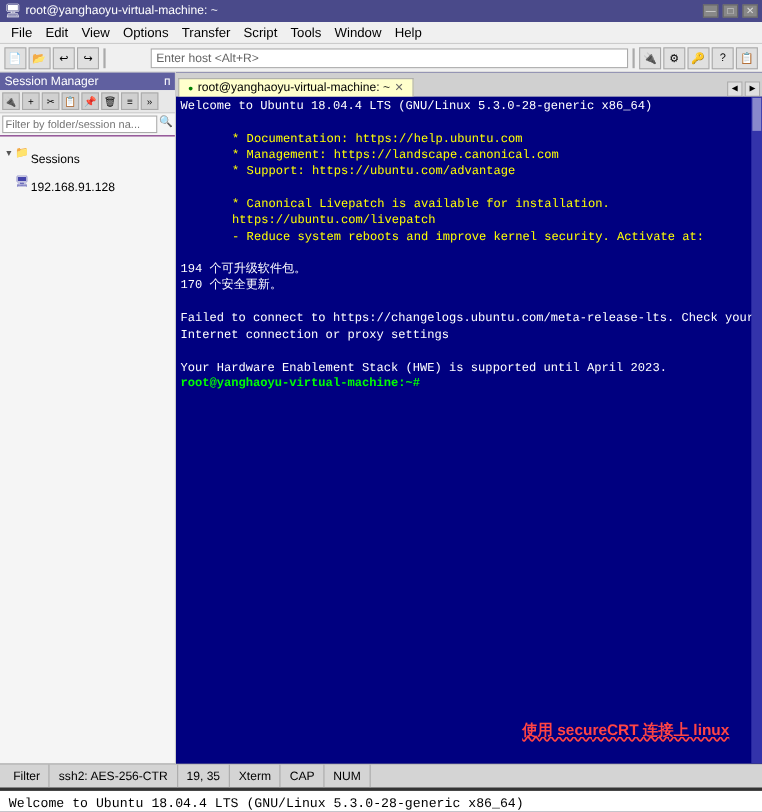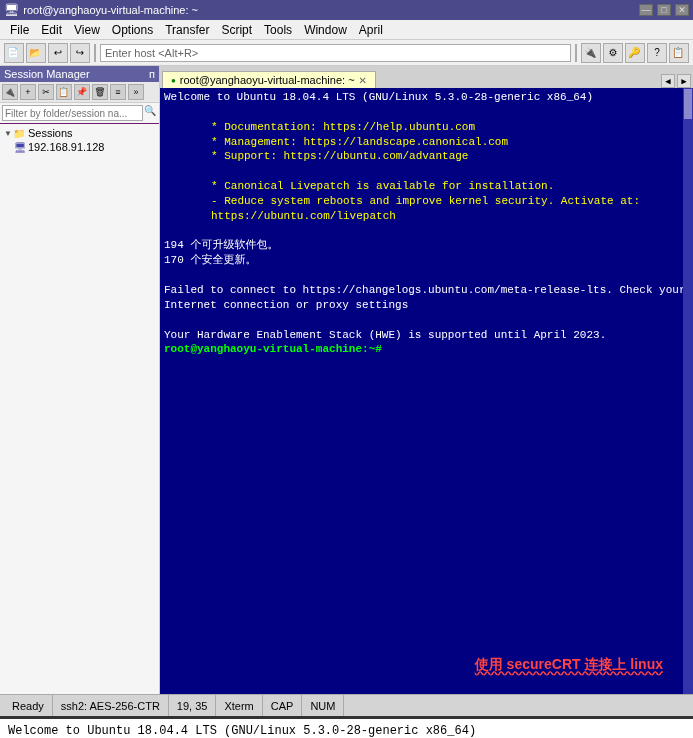--- a/index.html
+++ b/index.html
@@ -41,21 +41,21 @@
       display: flex;
       align-items: center;
       padding: 0 4px;
       border-bottom: 1px solid #ccc;
       gap: 2px;
       font-family: Arial, sans-serif;
       font-size: 11px;
     }
     .toolbar-btn { width: 20px; height: 20px; background: #e0e0e0; border: 1px solid #aaa; display: flex; align-items: center; justify-content: center; cursor: pointer; font-size: 10px; }
     .toolbar-sep { width: 2px; height: 18px; background: #aaa; margin: 0 2px; }
-    .address-bar { flex: 1; height: 18px; border: 1px solid #aaa; padding: 0 4px; font-size: 11px; }
+    .address-bar { flex: 1; height: 18px; border: 1px solid #aaa; padding: 0 4px; font-size: 11px; margin-left: 37px; }
 
     
     .main-layout {
       display: flex;
       height: calc(738px - 20px - 20px - 26px - 22px - 22px);
     }
 
     
     .session-panel {
       width: 160px;
@@ -83,21 +83,21 @@
       border-bottom: 1px solid #ccc;
     }
     .session-tb-btn { width: 16px; height: 16px; background: #d0d0d0; border: 1px solid #aaa; display: flex; align-items: center; justify-content: center; font-size: 9px; cursor: pointer; }
     .session-search { display: flex; padding: 2px; border-bottom: 1px solid #701a75; }
     .session-search input { width: 100%; height: 16px; font-size: 10px; border: 1px solid #aaa; padding: 0 2px; }
     .session-tree { flex: 1; overflow-y: auto; padding: 2px; }
     .tree-item { display: flex; align-items: center; padding: 1px 2px; cursor: pointer; }
     .tree-arrow { font-size: 8px; margin-right: 2px; color: #555; }
     .tree-icon { width: 12px; height: 12px; margin-right: 2px; display: flex; align-items: center; justify-content: center; font-size: 10px; }
     .tree-sessions { padding-left: 10px; }
-    .tree-label { font-size: 11px; }
+    .tree-label { font-size: 11px; margin-top: 12px; }
     .computer-icon { color: #4444aa; }
 
     
     .terminal-area {
       flex: 1;
       display: flex;
       flex-direction: column;
       background: #000080;
     }
     .tab-bar {
@@ -215,21 +215,21 @@
 
 <div class="menu-bar">
   <span class="menu-item">File</span>
   <span class="menu-item">Edit</span>
   <span class="menu-item">View</span>
   <span class="menu-item">Options</span>
   <span class="menu-item">Transfer</span>
   <span class="menu-item">Script</span>
   <span class="menu-item">Tools</span>
   <span class="menu-item">Window</span>
-  <span class="menu-item">April</span>
+  <span class="menu-item">Help</span>
 </div>
 
 <div class="toolbar">
   <div class="toolbar-btn">📄</div>
   <div class="toolbar-btn">📂</div>
   <div class="toolbar-btn">↩</div>
   <div class="toolbar-btn">↪</div>
   <div class="toolbar-sep"></div>
   <input class="address-bar" type="text" value="Enter host &lt;Alt+R&gt;" style="font-size: 11px; font-family: Arial, sans-serif; color: rgb(102, 102, 102);">
   <div class="toolbar-sep"></div>
@@ -291,43 +291,43 @@
     </div>
 
     <div class="terminal">
       <div class="term-white">Welcome to Ubuntu 18.04.4 LTS (GNU/Linux 5.3.0-28-generic x86_64)</div>
       <div>&nbsp;</div>
       <div class="term-yellow"> * Documentation:  https://help.ubuntu.com</div>
       <div class="term-yellow"> * Management:     https://landscape.canonical.com</div>
       <div class="term-yellow"> * Support:        https://ubuntu.com/advantage</div>
       <div>&nbsp;</div>
       <div class="term-yellow"> * Canonical Livepatch is available for installation.</div>
+      <div class="term-yellow">     https://ubuntu.com/livepatch</div>
       <div class="term-yellow">   - Reduce system reboots and improve kernel security. Activate at:</div>
-      <div class="term-yellow">     https://ubuntu.com/livepatch</div>
       <div>&nbsp;</div>
       <div class="term-white">194 个可升级软件包。</div>
       <div class="term-white">170 个安全更新。</div>
       <div>&nbsp;</div>
       <div class="term-white">Failed to connect to https://changelogs.ubuntu.com/meta-release-lts. Check your</div>
       <div class="term-white">Internet connection or proxy settings</div>
       <div>&nbsp;</div>
       <div class="term-white">Your Hardware Enablement Stack (HWE) is supported until April 2023.</div>
       <div class="term-green term-bold">root@yanghaoyu-virtual-machine:~#</div>
       <div style="position:absolute; right:30px; bottom:20px; text-align:right;">
         <span class="annotation">使用 secureCRT 连接上 linux</span>
       </div>
       <div class="scrollbar-v">
         <div class="scrollbar-thumb"></div>
       </div>
     </div>
   </div>
 </div>
 
 <div class="status-bar">
-  <div class="status-item status-ready">Ready</div>
+  <div class="status-item status-ready">Filter</div>
   <div class="status-item">ssh2: AES-256-CTR</div>
   <div class="status-item">19, 35</div>
   <div class="status-item">Xterm</div>
   <div class="status-item">CAP</div>
   <div class="status-item">NUM</div>
 </div>
 
 <div class="lower-terminal">
   <div>Welcome to Ubuntu 18.04.4 LTS (GNU/Linux 5.3.0-28-generic x86_64)</div>
 

